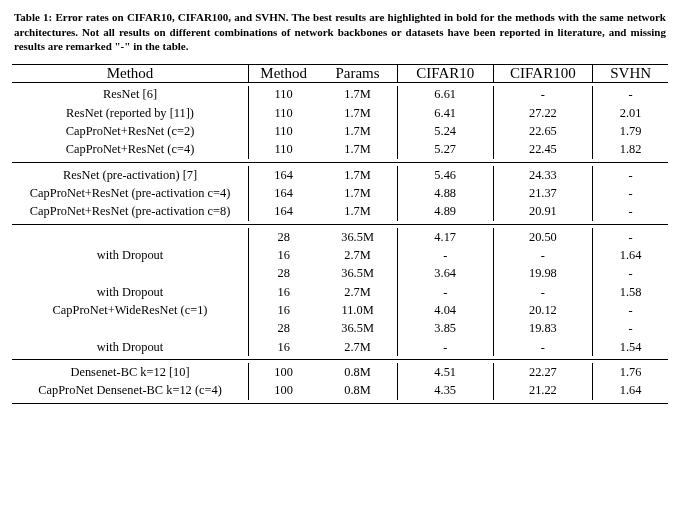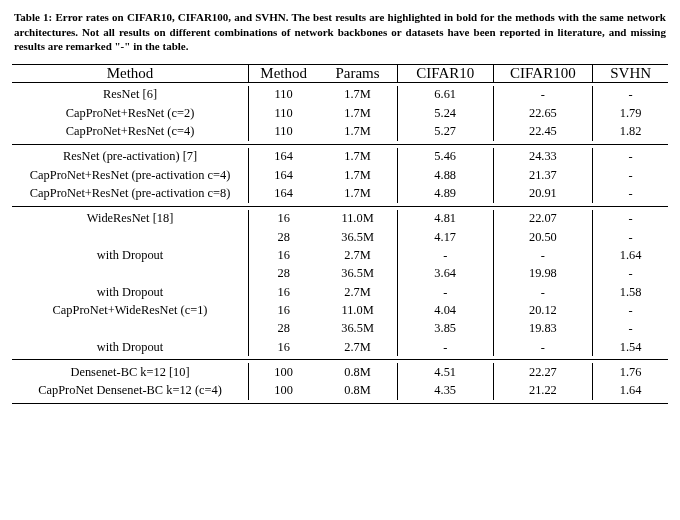--- a/index.html
+++ b/index.html
@@ -113,20 +113,28 @@
         </tr>
         <tr class="datarow">
           <td class="method">ResNet [6]</td>
           <td class="depth vl">110</td>
           <td class="params">1.7M</td>
           <td class="c10 vl">6.61</td>
           <td class="c100 vl">-</td>
           <td class="svhn vl">-</td>
         </tr>
         <tr class="datarow">
+          <td class="method">ResNet (reported by [11])</td>
+          <td class="depth vl">110</td>
+          <td class="params">1.7M</td>
+          <td class="c10 vl">6.41</td>
+          <td class="c100 vl">27.22</td>
+          <td class="svhn vl">2.01</td>
+        </tr>
+        <tr class="datarow">
           <td class="method">CapProNet+ResNet (c=2)</td>
           <td class="depth vl">110</td>
           <td class="params">1.7M</td>
           <td class="c10 vl">5.24</td>
           <td class="c100 vl">22.65</td>
           <td class="svhn vl bold">1.79</td>
         </tr>
         <tr class="datarow">
           <td class="method">CapProNet+ResNet (c=4)</td>
           <td class="depth vl">110</td>
@@ -169,28 +177,20 @@
           <td class="svhn vl">-</td>
         </tr>
         <tr class="spacer">
           <td colspan="6"></td>
         </tr>
         <tr class="rule-mid">
           <td colspan="6"></td>
         </tr>
         <tr class="spacer">
           <td colspan="6"></td>
-        </tr>
-        <tr class="datarow">
-          <td class="method">WideResNet [18]</td>
-          <td class="depth vl">16</td>
-          <td class="params">11.0M</td>
-          <td class="c10 vl">4.81</td>
-          <td class="c100 vl">22.07</td>
-          <td class="svhn vl">-</td>
         </tr>
         <tr class="datarow">
           <td class="method"></td>
           <td class="depth vl">28</td>
           <td class="params">36.5M</td>
           <td class="c10 vl">4.17</td>
           <td class="c100 vl">20.50</td>
           <td class="svhn vl">-</td>
         </tr>
         <tr class="datarow">

